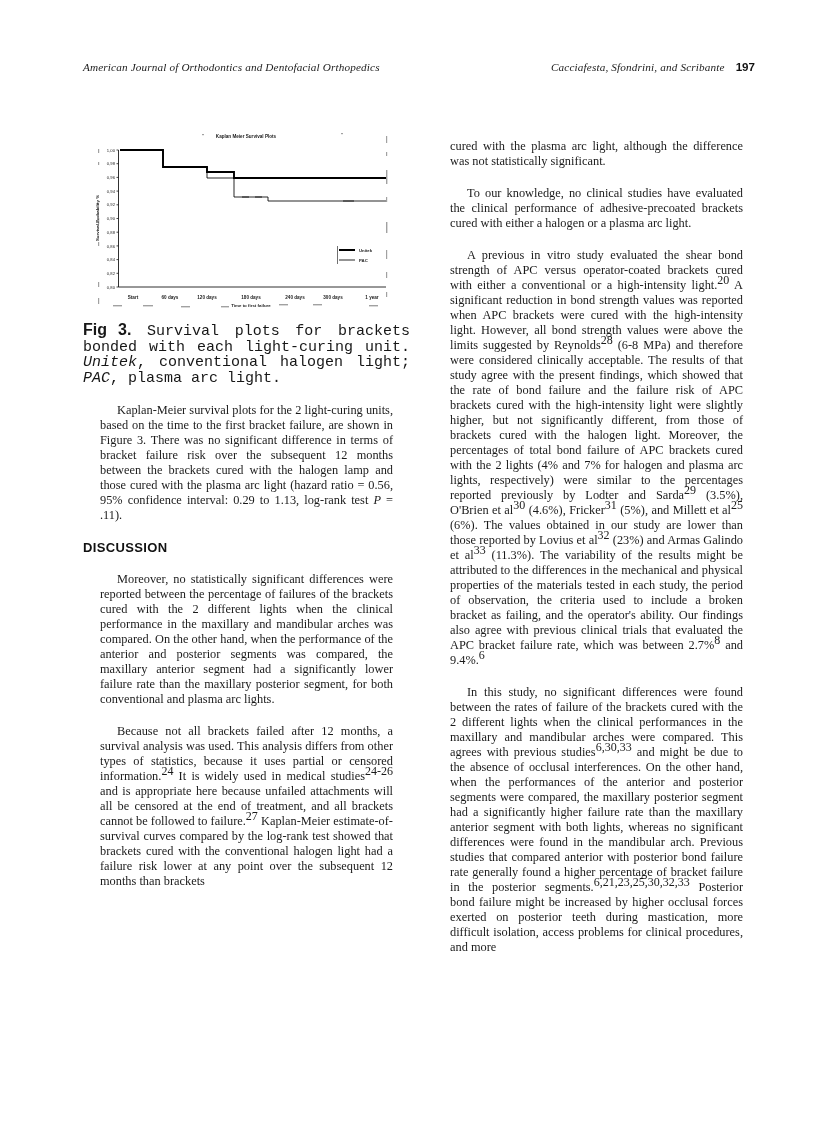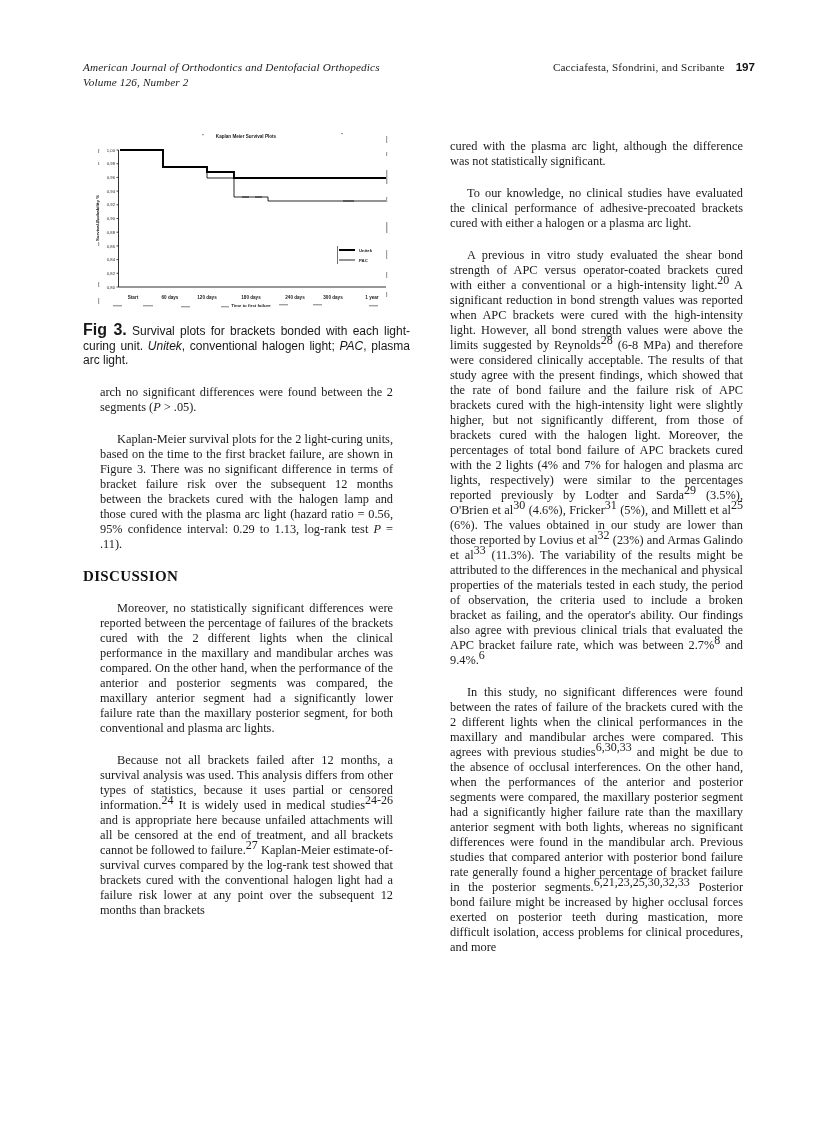--- a/index.html
+++ b/index.html
@@ -41,20 +41,21 @@
     color: #1b1b1b;
     letter-spacing: 0.15px;
   }
   .runhead-right {
     display: flex;
     align-items: baseline;
     gap: 11px;
     white-space: nowrap;
   }
   .runhead-authors {
+    font-style: italic;
     font-size: 11.2px;
     color: #1b1b1b;
     letter-spacing: 0.15px;
   }
   .runhead-page {
     font-family: "Liberation Sans", sans-serif;
     font-weight: bold;
     font-size: 11.6px;
     color: #111;
     text-align: right;
@@ -74,23 +75,23 @@
   .col-right { left: 433px; }
 
   .col p {
     margin: 17px;
     text-indent: 17px;
     hyphens: manual;
   }
   .col p.noindent { text-indent: 0; }
 
   h2.section-head {
-    font-family: Liberation Serif, serif;
-    font-weight: bold;
-    font-size: 15px;
+    font-family: Liberation Sans, sans-serif;
+    font-weight: bold;
+    font-size: 13px;
     letter-spacing: 0.35px;
     margin: 13px 0 5px 0;
     color: #111;
   }
 
   sup {
     font-size: 12px;
     vertical-align: 0.42em;
     line-height: 0;
   }
@@ -114,22 +115,22 @@
     text-align: justify;
     margin-top: 11px;
     color: #171717;
   }
   .fig-caption .figlabel {
     font-family: "Liberation Sans", sans-serif;
     font-weight: bold;
     font-size: 16px;
   }
   .fig-caption .cap-text {
-    font-family: Liberation Sans, sans-serif;
-    font-size: 12px;
+    font-family: Liberation Mono, monospace;
+    font-size: 15px;
   }
   .fig-caption .cap-text i { font-style: italic; }
 
   
   svg.kmchart { display: block; }
   .km-title {
     font-family: "Liberation Sans", sans-serif;
     font-size: 4.6px;
     font-weight: bold;
     fill: #222;
@@ -160,21 +161,20 @@
   .noise { opacity: 0.55; }
 </style>
 </head>
 <body>
 
 <div class="page">
 
   <div class="runhead">
     <div class="runhead-left">
       <div>American Journal of Orthodontics and Dentofacial Orthopedics</div>
-      <div>Volume 126, Number 2</div>
     </div>
     <div class="runhead-right">
       <span class="runhead-authors">Cacciafesta, Sfondrini, and Scribante</span>
       <span class="runhead-page">197</span>
     </div>
   </div>
 
   <div class="col col-left">
 
     <div class="figure-block">
@@ -275,21 +275,20 @@
           </g>
         </svg>
       </div>
 
       <div class="fig-caption">
         <span class="figlabel">Fig 3.</span><span class="cap-text"> <span>Survival plots for brackets bonded with each light-curing unit. </span><i>Unitek</i><span>, conventional halogen light; </span><i>PAC</i><span>, plasma arc light.</span></span>
       </div>
     </div>
 
     <div style="margin-top:16px;">
-      <p class="noindent">arch no significant differences were found between the 2 segments (<i>P</i> &gt; .05).</p>
       <p>Kaplan-Meier survival plots for the 2 light-curing units, based on the time to the first bracket failure, are shown in Figure 3. There was no significant difference in terms of bracket failure risk over the subsequent 12 months between the brackets cured with the halogen lamp and those cured with the plasma arc light (hazard ratio = 0.56, 95% confidence interval: 0.29 to 1.13, log-rank test <i>P</i> = .11).</p>
       <h2 class="section-head">DISCUSSION</h2>
       <p>Moreover, no statistically significant differences were reported between the percentage of failures of the brackets cured with the 2 different lights when the clinical performance in the maxillary and mandibular arches was compared. On the other hand, when the performance of the anterior and posterior segments was compared, the maxillary anterior segment had a significantly lower failure rate than the maxillary posterior segment, for both conventional and plasma arc lights.</p>
       <p>Because not all brackets failed after 12 months, a survival analysis was used. This analysis differs from other types of statistics, because it uses partial or censored information.<sup>24</sup> It is widely used in medical studies<sup>24-26</sup> and is appropriate here because unfailed attachments will all be censored at the end of treatment, and all brackets cannot be followed to failure.<sup>27</sup> Kaplan-Meier estimate-of-survival curves compared by the log-rank test showed that brackets cured with the conventional halogen light had a failure risk lower at any point over the subsequent 12 months than brackets</p>
     </div>
   </div>
 
   <div class="col col-right">
     <p class="noindent">cured with the plasma arc light, although the difference was not statistically significant.</p>
     <p>To our knowledge, no clinical studies have evaluated the clinical performance of adhesive-precoated brackets cured with either a halogen or a plasma arc light.</p>

